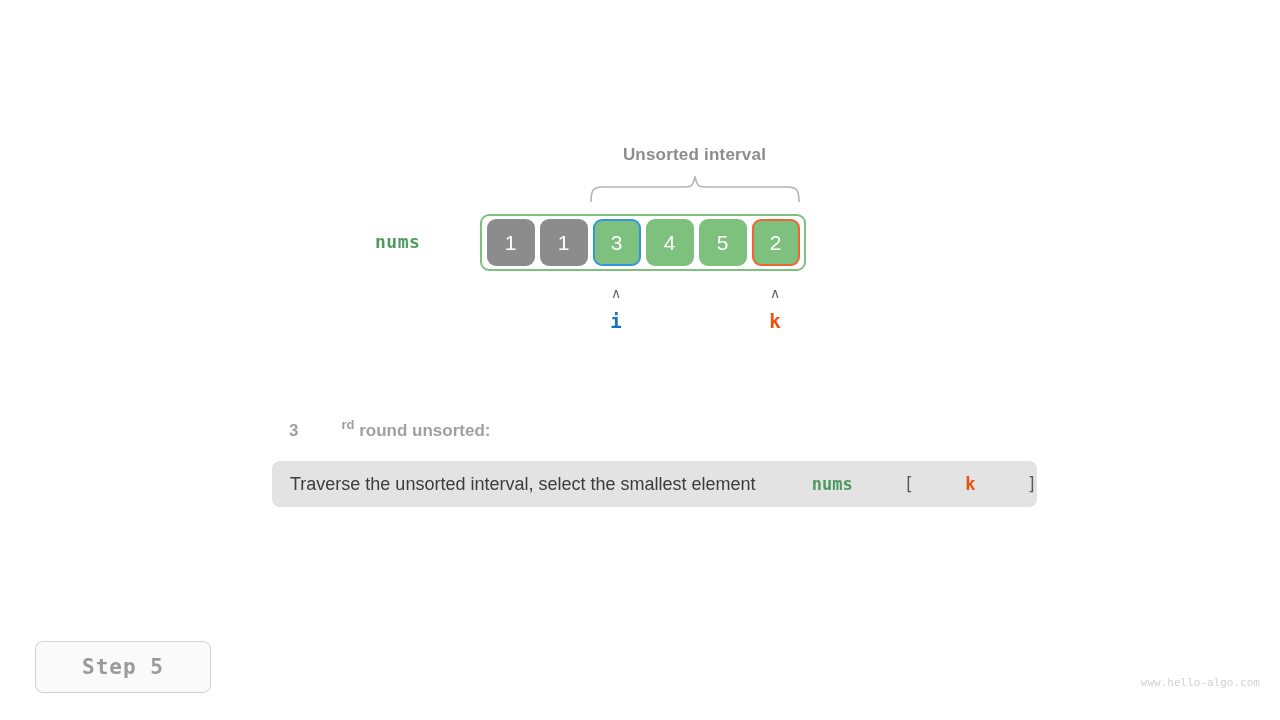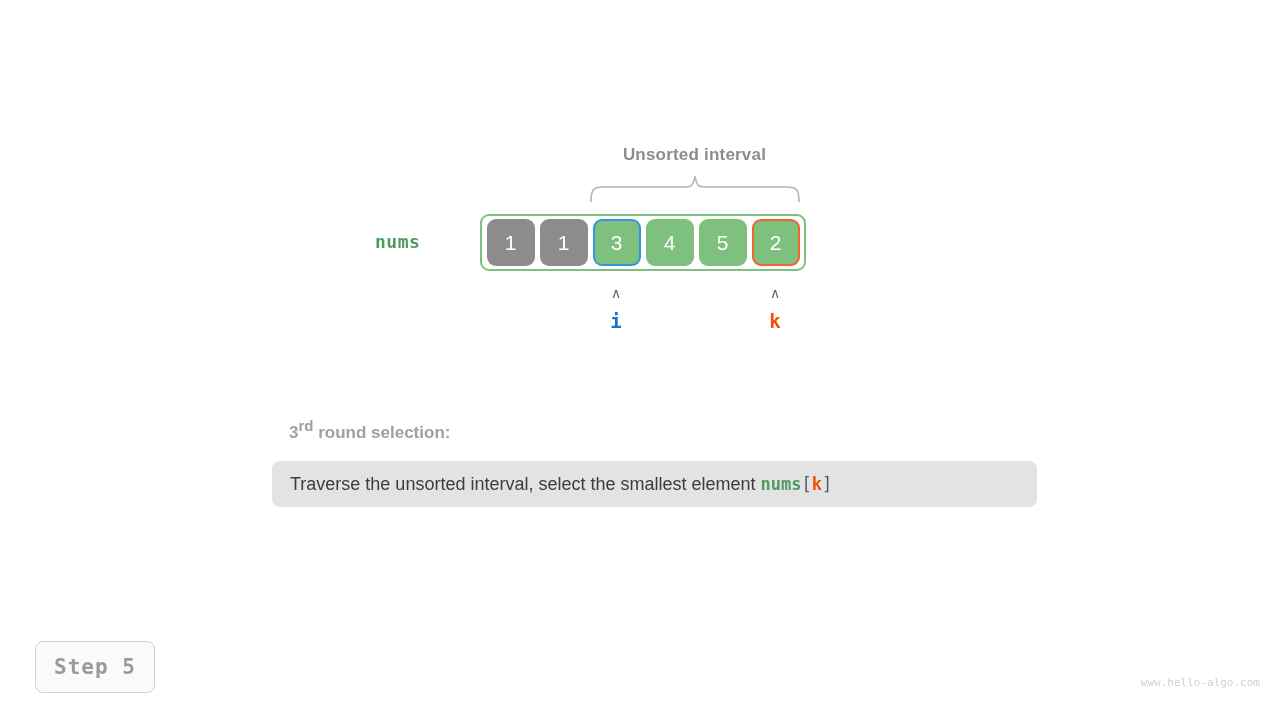--- a/index.html
+++ b/index.html
@@ -111,40 +111,42 @@
   
   #round-heading {
     position: absolute;
     left: 289px;
     top: 417px;
     font-size: 17px;
     font-weight: bold;
     color: #a0a0a0;
   }
   #round-heading sup {
-    font-size: 15px;
+    font-size: 13px;
     vertical-align: super;
+    margin-left: 43px;
   }
 
   
   #description-box {
     position: absolute;
     left: 272px;
     top: 461px;
     width: 765px;
     height: 46px;
     background: #e3e3e3;
     border-radius: 8px;
     display: flex;
     align-items: center;
     padding-left: 18px;
     box-sizing: border-box;
     font-size: 18px;
     color: #3c3c3c;
     white-space: pre;
+    justify-content: space-between;
   }
   .code-nums {
     font-family: "DejaVu Sans Mono", "Liberation Mono", monospace;
     font-weight: bold;
     color: #4e9a5f;
     font-size: 17px;
   }
   .code-bracket {
     font-family: "DejaVu Sans Mono", "Liberation Mono", monospace;
     color: #5a5a5a;
@@ -155,21 +157,21 @@
     font-weight: bold;
     color: #f0500a;
     font-size: 17px;
   }
 
   
   #step-badge {
     position: absolute;
     left: 35px;
     top: 641px;
-    width: 120px;
+    width: 176px;
     height: 52px;
     box-sizing: border-box;
     border: 1px solid #d2d2d2;
     border-radius: 8px;
     background: #fafafa;
     display: flex;
     align-items: center;
     justify-content: center;
     font-family: "DejaVu Sans Mono", "Liberation Mono", monospace;
     font-size: 21px;
@@ -212,19 +214,19 @@
 
 <div class="pointer" id="pointer-i">
   <span class="caret">∧</span>
   <span class="pname">i</span>
 </div>
 <div class="pointer" id="pointer-k">
   <span class="caret">∧</span>
   <span class="pname">k</span>
 </div>
 
-<div id="round-heading"><span>3</span><sup>rd</sup><span> round selection:</span></div>
+<div id="round-heading"><span>3</span><sup>rd</sup><span> round unsorted:</span></div>
 
 <div id="description-box"><span>Traverse the unsorted interval, select the smallest element </span><span class="code-nums">nums</span><span class="code-bracket">[</span><span class="code-k">k</span><span class="code-bracket">]</span></div>
 
 <div id="step-badge">Step 5</div>
 
 <div id="watermark">www.hello-algo.com</div>
 
 </body></html>

